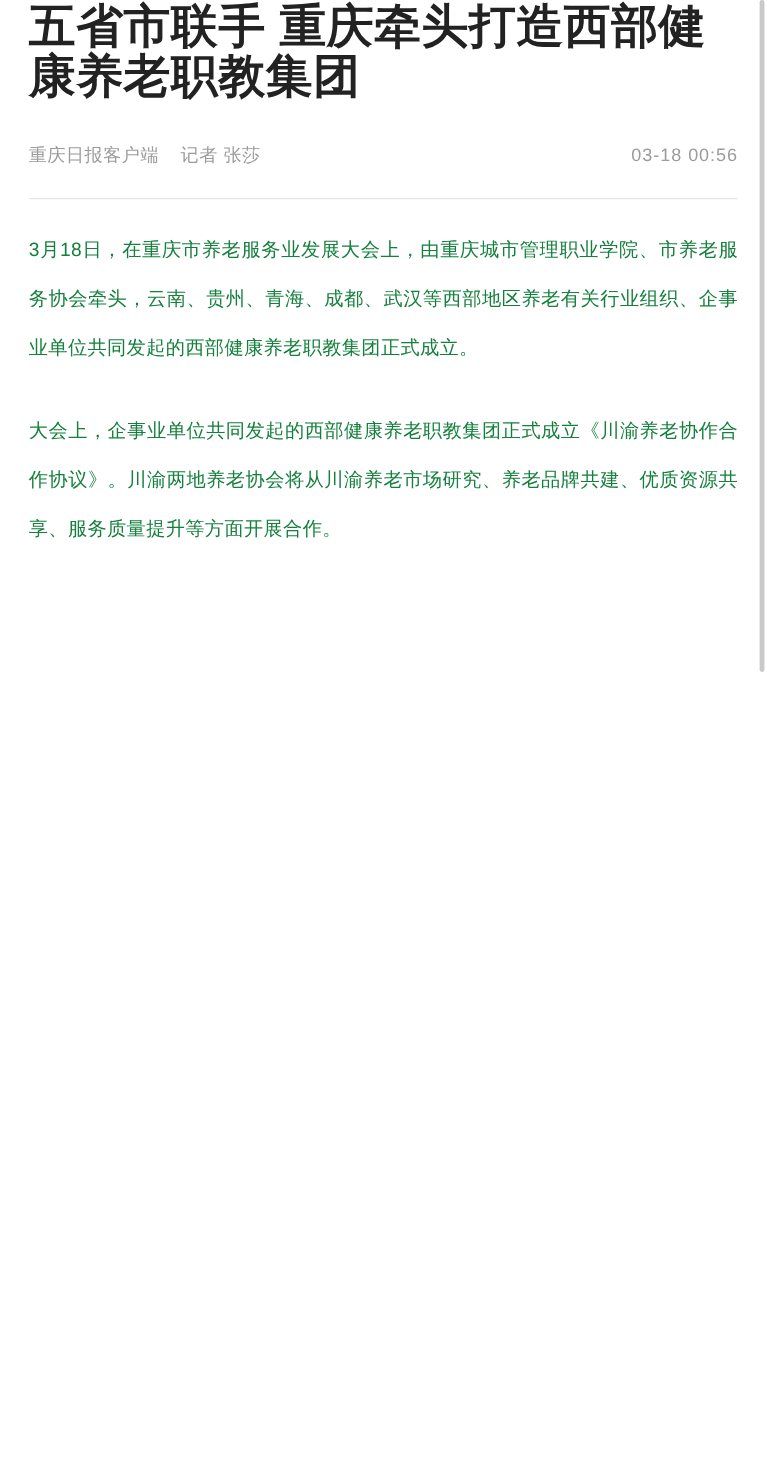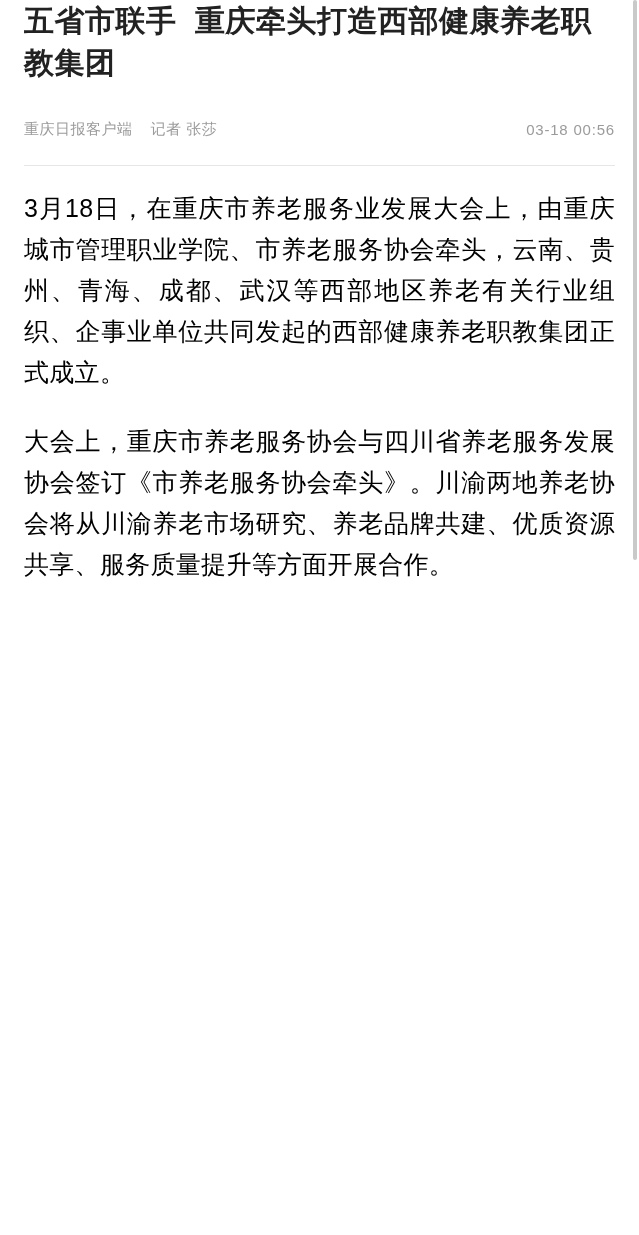--- a/index.html
+++ b/index.html
@@ -17,29 +17,28 @@
   }
   .page {
     width: 639px;
     height: 1235px;
     box-sizing: border-box;
     padding: 0 24px;
     position: relative;
     background: #ffffff;
   }
   .headline {
-    font-size: 30px;
+    font-size: 39px;
     line-height: 42px;
     font-weight: bold;
     color: #222222;
     letter-spacing: 0.5px;
     margin: 0;
     padding-top: 2px;
     word-break: break-all;
-    font-family: Liberation Mono, monospace;
   }
   .meta-row {
     display: flex;
     align-items: center;
     justify-content: space-between;
     margin-top: 34px;
     font-size: 15px;
     color: #9b9b9b;
     text-align: center;
   }
@@ -61,23 +60,23 @@
   .divider {
     margin-top: 26px;
     border: none;
     border-top: 1px solid #e6e6e6;
     height: 0;
   }
   .article {
     margin-top: 22px;
   }
   .article p {
-    font-size: 25px;
+    font-size: 16px;
     line-height: 41px;
-    color: #000000;
+    color: #15803d;
     margin: 0 0 28px 0;
     text-align: justify;
     word-break: break-all;
     letter-spacing: 0.3px;
   }
   .credits {
     margin-top: 30px;
     color: #9a9a9a;
     font-size: 17px;
     line-height: 29px;
@@ -107,18 +106,18 @@
       <span class="meta-source">重庆日报客户端</span>
       <span class="meta-author">记者 张莎</span>
     </div>
     <span class="meta-time">03-18 00:56</span>
   </div>
 
   <hr class="divider">
 
   <div class="article">
     <p>3月18日，在重庆市养老服务业发展大会上，由重庆城市管理职业学院、市养老服务协会牵头，云南、贵州、青海、成都、武汉等西部地区养老有关行业组织、企事业单位共同发起的西部健康养老职教集团正式成立。</p>
-    <p>大会上，重庆市养老服务协会与四川省养老服务发展协会签订《市养老服务协会牵头》。川渝两地养老协会将从川渝养老市场研究、养老品牌共建、优质资源共享、服务质量提升等方面开展合作。</p>
+    <p>大会上，企事业单位共同发起的西部健康养老职教集团正式成立《川渝养老协作合作协议》。川渝两地养老协会将从川渝养老市场研究、养老品牌共建、优质资源共享、服务质量提升等方面开展合作。</p>
   </div>
 
 
   <div class="scrollbar"></div>
 </div>
 
 </body></html>

